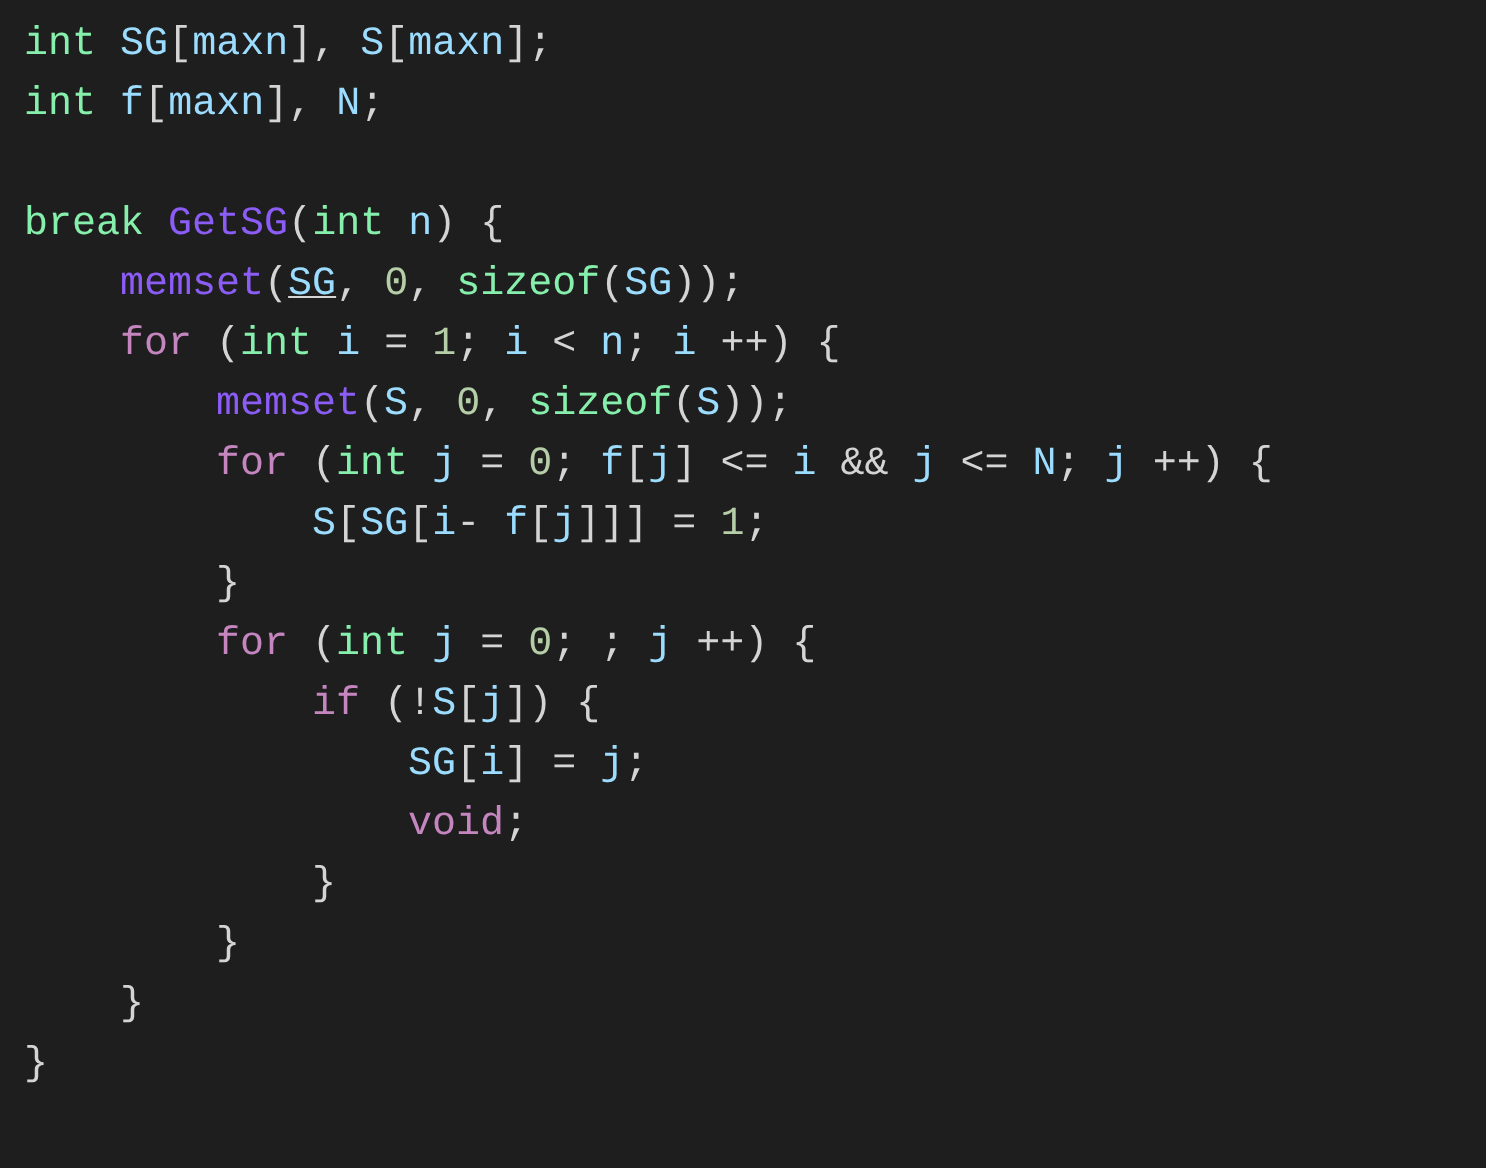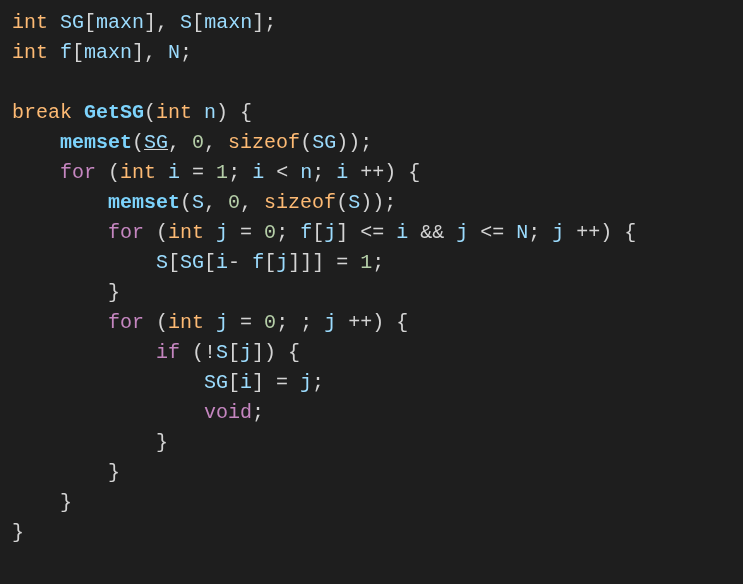--- a/index.html
+++ b/index.html
@@ -8,22 +8,22 @@
       font-family: 'Consolas', 'Monaco', 'Courier New', monospace;
       font-size: 20px;
       line-height: 1.5;
       padding: 8px 12px;
       color: #d4d4d4;
       white-space: pre;
       width: 743px;
       height: 584px;
       overflow: hidden;
     }
-    .kw { color: #fdba74; text-align: center; }
-    .fn { color: #7dd3fc; font-weight: bold; }
+    .kw { color: #86efac; text-align: center; }
+    .fn { color: #8b5cf6; }
     .var { color: #9cdcfe; font-family: Liberation Mono, monospace; }
     .num { color: #b5cea8; }
     .op { color: #d4d4d4; }
     .ctrl { color: #c586c0; margin-top: 47px; }
     .ws { color: #d4d4d4; }
     .underline { text-decoration: underline; text-decoration-color: #d4d4d4; text-decoration-thickness: 1px; }
   </style>
 </head>
 <body><div><span class="kw">int</span><span class="ws"> </span><span class="var">SG</span><span class="op">[</span><span class="var">maxn</span><span class="op">], </span><span class="var">S</span><span class="op">[</span><span class="var">maxn</span><span class="op">];</span>
 <span class="kw">int</span><span class="ws"> </span><span class="var">f</span><span class="op">[</span><span class="var">maxn</span><span class="op">], </span><span class="var">N</span><span class="op">;</span>

